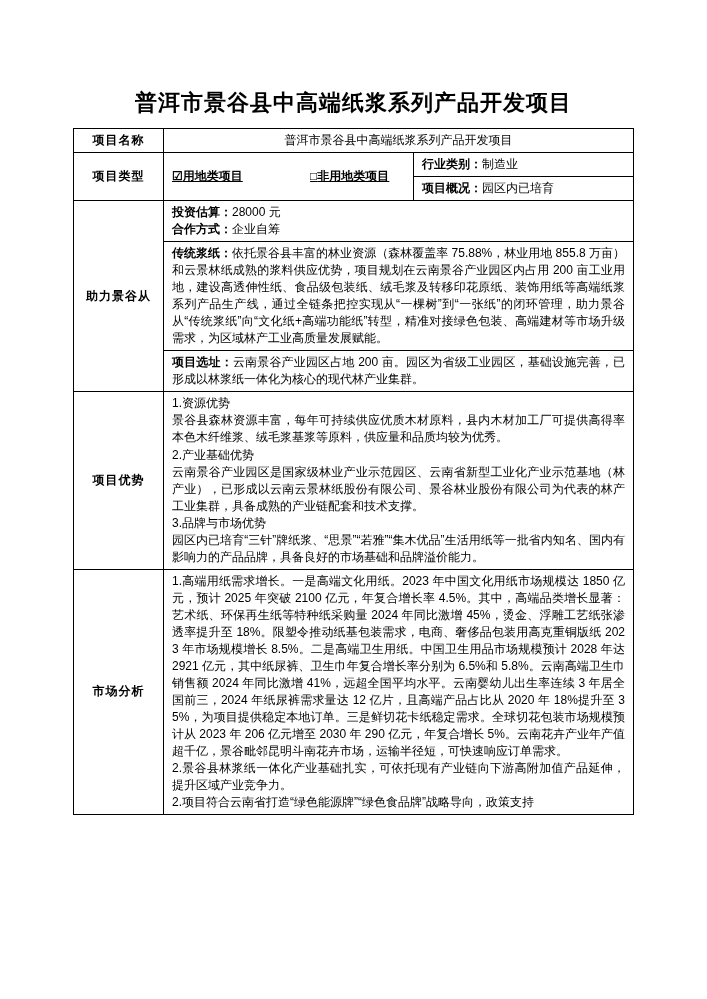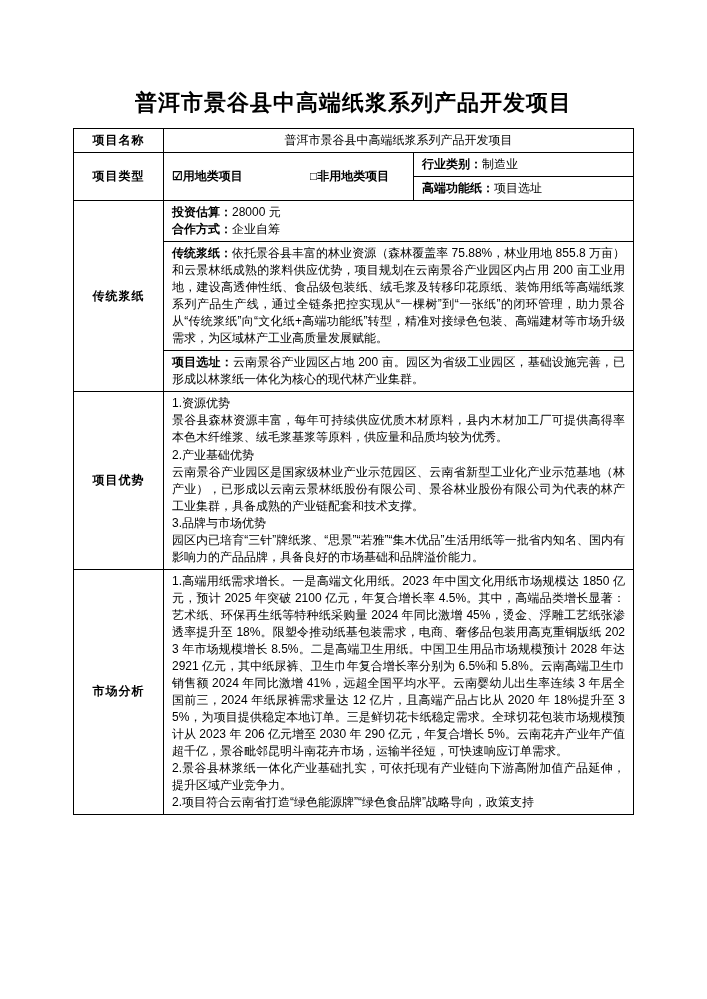--- a/index.html
+++ b/index.html
@@ -52,21 +52,21 @@
   }
   td.name-cell {
     text-align: center;
     font-size: 13.5px;
   }
   td.type-cell {
     font-weight: bold;
     font-size: 14px;
   }
   .cb-group { display: inline-block; }
-  .cb-item { margin-right: 18px; }
+  .cb-item { margin-right: 18px; text-decoration: underline; }
   .cb-item:last-child { margin-right: 0; padding-left: 46px; }
   td.cat-cell { font-size: 14px; }
   .inline-label { font-weight: bold; text-align: right; }
   p.doc-p {
     margin: 0;
     text-align: justify;
   }
   .sec-heading {
     font-weight: normal;
     margin: 0;
@@ -99,26 +99,26 @@
           <span class="cb-item"><span>☑</span><span>用地类项目</span></span>
           <span class="cb-item"><span>□</span><span>非用地类项目</span></span>
         </span>
       </td>
       <td class="cat-cell">
         <span class="inline-label">行业类别：</span><span>制造业</span>
       </td>
     </tr>
     <tr>
       <td class="cat-cell">
-        <span class="inline-label">高端功能纸：</span><span>项目选址</span>
+        <span class="inline-label">项目概况：</span><span>园区内已培育</span>
       </td>
     </tr>
 
     <tr>
-      <td class="hdr" rowspan="3">传统浆纸</td>
+      <td class="hdr" rowspan="3">助力景谷从</td>
       <td colspan="2">
         <p class="doc-p">
           <span class="inline-label">投资估算：</span><span>28000 元</span>
         </p>
         <p class="doc-p">
           <span class="inline-label">合作方式：</span><span>企业自筹</span>
         </p>
       </td>
     </tr>
     <tr>

